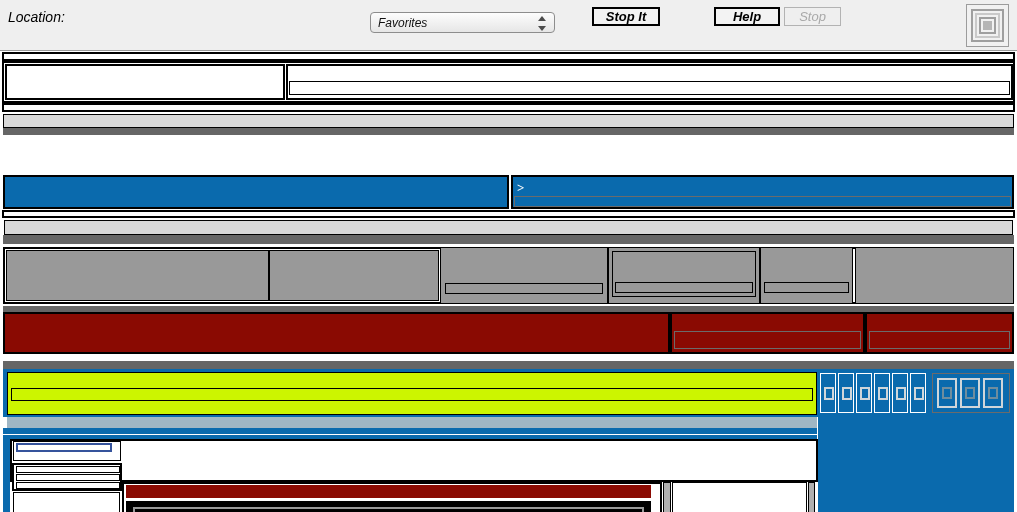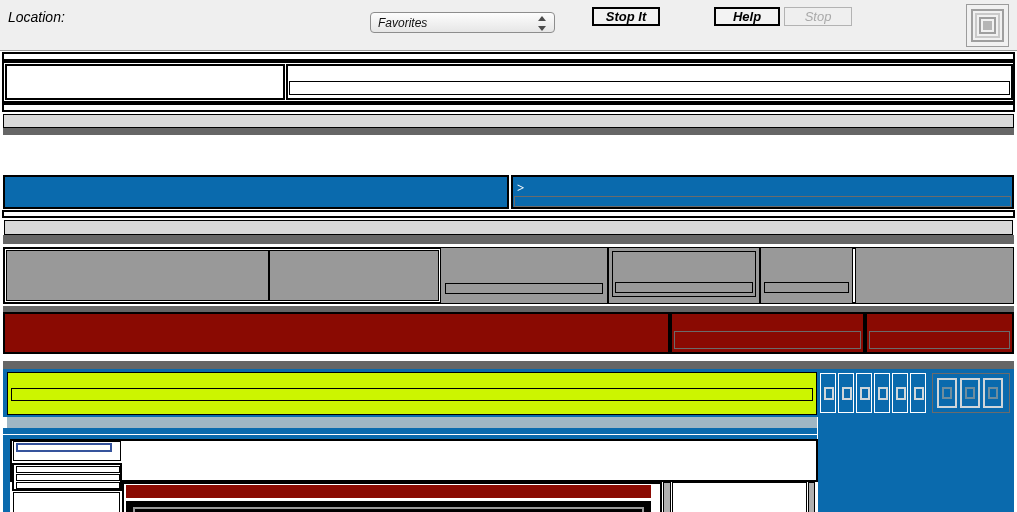--- a/index.html
+++ b/index.html
@@ -53,21 +53,21 @@
 
   .btn{
     position:absolute;top:7px;height:19px;
     background:#f3f3f3;border:2px solid #000;
     box-sizing:border-box;text-align:center;
     font-size:13px;font-weight:bold;color:#000;line-height:15px;
   }
   .btn.rate{left:592px;width:68px;}
   .btn.help{left:690px;width:66px;margin-left:24px;}
   .btn.stop{
-    left:784px;width:68px;border:1px solid #b3b3b3;
+    left:784px;width:57px;border:1px solid #b3b3b3;
     background:#efefef;color:#a9a9a9;font-weight:normal;line-height:17px;
   }
   .logo-btn{
     position:absolute;right:8px;top:4px;width:41px;height:41px;
     background:#f1f1f1;border:1px solid #9c9c9c;
   }
   .logo-btn .sq{position:absolute;box-sizing:border-box;}
 
   
   .page{position:absolute;left:0;top:51px;width:1017px;height:461px;background:#fff;overflow:hidden;}

